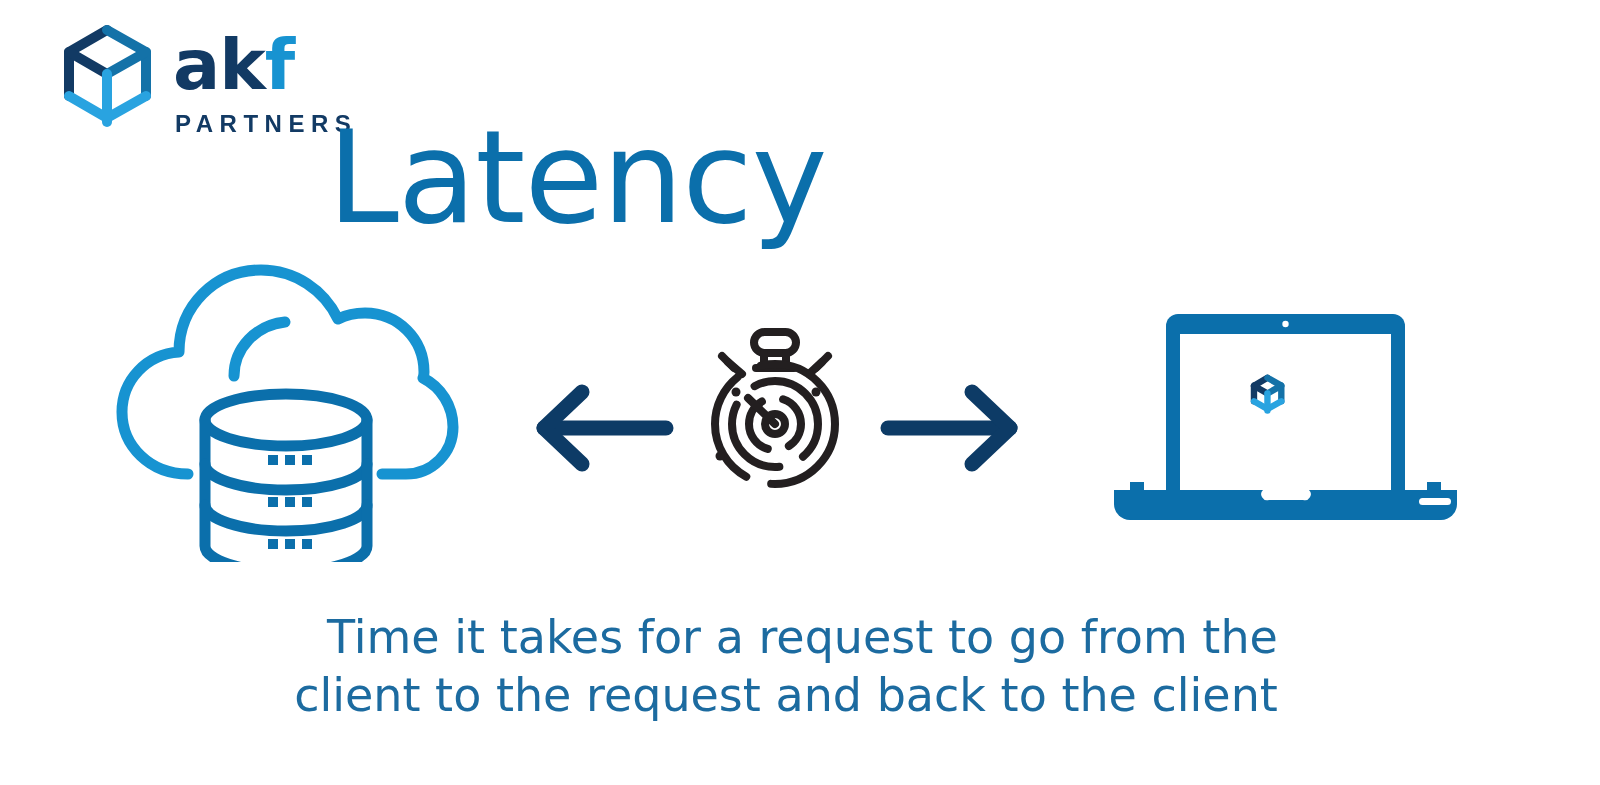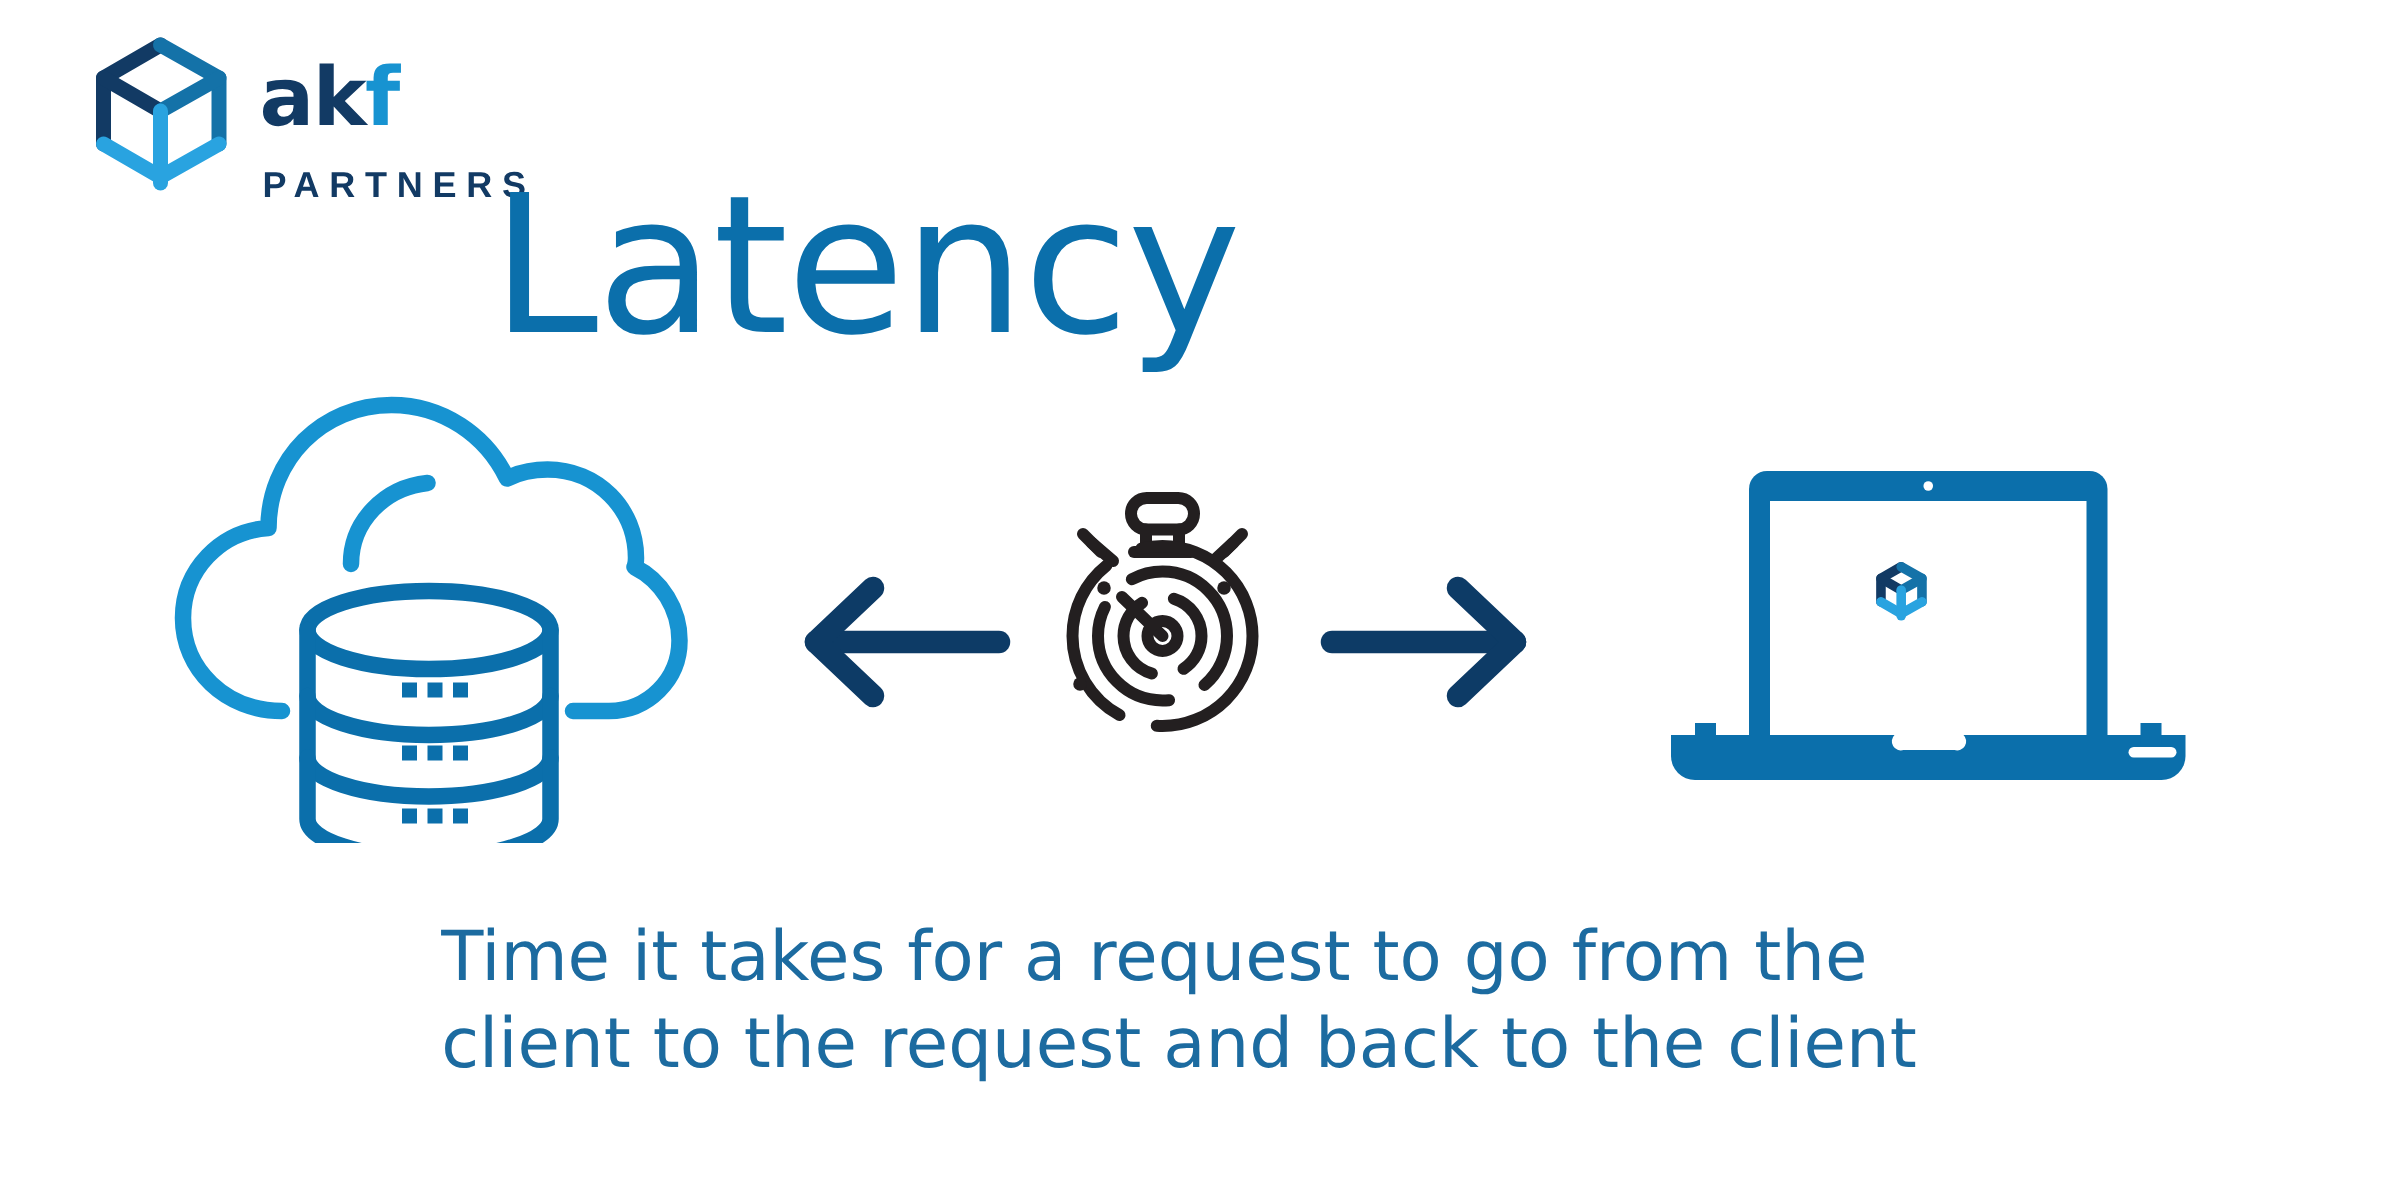--- a/index.html
+++ b/index.html
@@ -36,21 +36,21 @@
   .brand-wordmark {
     position: absolute;
     left: 118px;
     top: 2px;
     width: 175px;
     height: 116px;
   }
   .wordmark-letters {
     font-family: "DejaVu Sans", sans-serif;
     font-weight: bold;
-    font-size: 54px;
+    font-size: 70px;
     line-height: 82px;
     letter-spacing: -1px;
     position: absolute;
     top: 0;
     left: 0;
     white-space: nowrap;
   }
   .wm-a, .wm-k { color: #123A64; }
   .wm-f { color: #1793D1; }
   .wordmark-sub {
@@ -133,21 +133,21 @@
     font-size: 46px;
     line-height: 58px;
     color: #1C6BA0;
   }
   .caption-inner {
     position: relative;
     left: -14px;
     display: inline-block;
     text-align: left;
   }
-  .caption-line { display: block; white-space: nowrap; }
+  .caption-line { display: block; white-space: nowrap; text-align: right; }
 </style>
 </head>
 <body>
 
 <div class="slide">
 
   <div class="brand-logo">
 
     <div class="brand-mark">
       <svg viewBox="0 0 105 108" width="105" height="108" aria-hidden="true">

